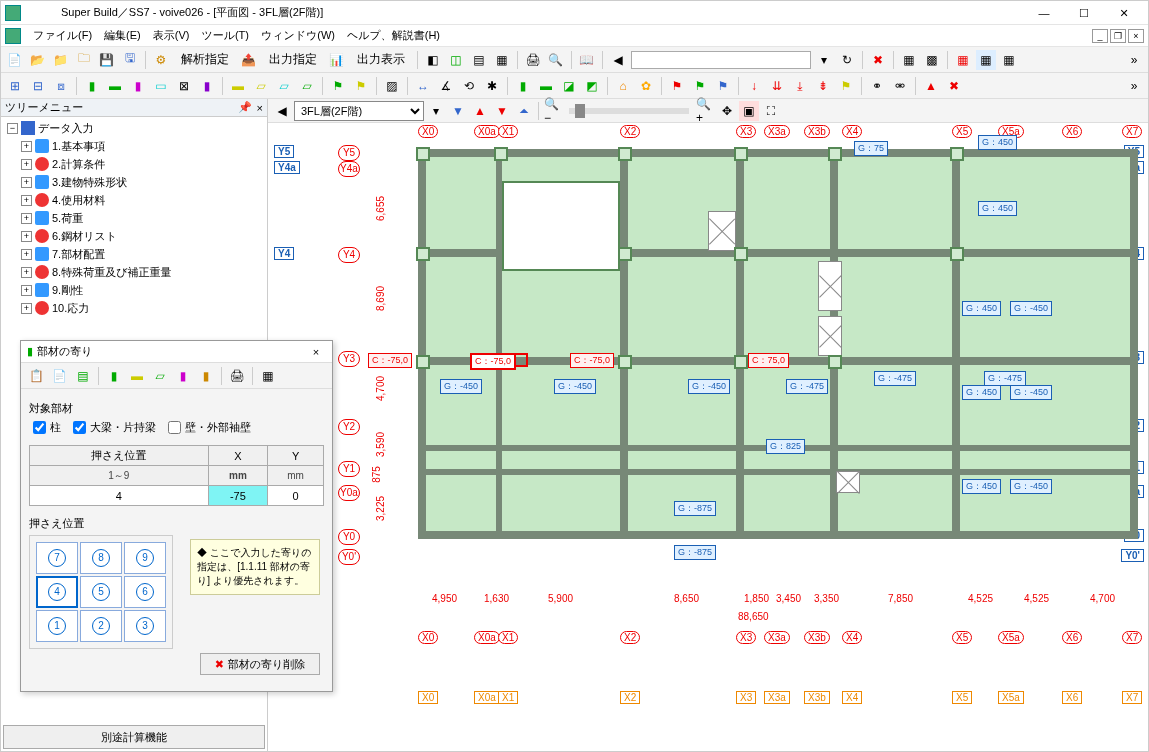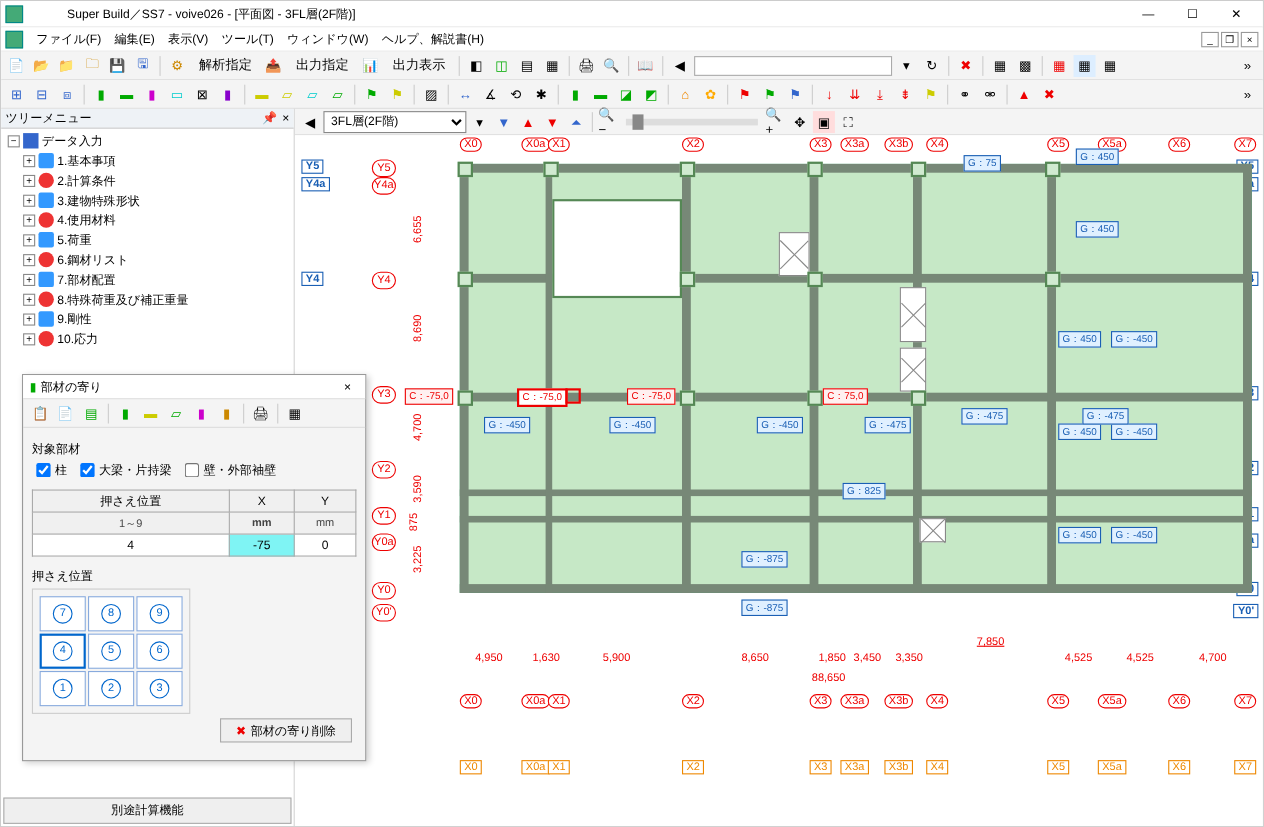--- a/index.html
+++ b/index.html
@@ -381,21 +381,21 @@
         <div class="col" style="left:336px;top:116px"></div>
           <div class="col" style="left:552px;top:116px"></div>
         <div class="col" style="left:18px;top:224px"></div>
           <div class="col" style="left:220px;top:224px"></div>
         <div class="col" style="left:336px;top:224px"></div>
           <div class="col" style="left:430px;top:224px"></div>
 
         <div class="clab" style="left:72px;top:222px;border:2px solid #e00;background:#fff">C：-75,0</div>
         <div class="selbox" style="left:116px;top:222px"></div>
 
-        <div class="glab" style="left:478px;top:10px">G：75</div>
+        <div class="glab" style="left:456px;top:10px">G：75</div>
         <div class="glab" style="left:580px;top:4px">G：450</div>
         <div class="glab" style="left:580px;top:70px">G：450</div>
         <div class="glab" style="left:564px;top:170px">G：450</div>
         <div class="glab" style="left:612px;top:170px">G：-450</div>
         <div class="glab" style="left:564px;top:254px">G：450</div>
         <div class="glab" style="left:612px;top:254px">G：-450</div>
         <div class="glab" style="left:42px;top:248px">G：-450</div>
         <div class="glab" style="left:156px;top:248px">G：-450</div>
         <div class="glab" style="left:290px;top:248px">G：-450</div>
         <div class="glab" style="left:388px;top:248px">G：-475</div>
@@ -439,21 +439,21 @@
             <div class="graxis xbox" style="border-color: rgb(238, 136, 0); color: rgb(238, 136, 0); left: 724px; top: 560px;">X7</div>
           </div>
         <div id="hdims">
             <div class="dim" style="left: 34px; top: 462px;">4,950</div>
             <div class="dim" style="left: 86px; top: 462px;">1,630</div>
             <div class="dim" style="left: 150px; top: 462px;">5,900</div>
             <div class="dim" style="left: 276px; top: 462px;">8,650</div>
             <div class="dim" style="left: 346px; top: 462px;">1,850</div>
             <div class="dim" style="left: 378px; top: 462px;">3,450</div>
             <div class="dim" style="left: 416px; top: 462px;">3,350</div>
-            <div class="dim" style="left: 490px; top: 447px; text-decoration: underline;">7,850</div>
+            <div class="dim" style="left: 490px; top: 462px;">7,850</div>
             <div class="dim" style="left: 570px; top: 462px;">4,525</div>
             <div class="dim" style="left: 626px; top: 462px;">4,525</div>
             <div class="dim" style="left: 692px; top: 462px;">4,700</div>
           </div>
         <div class="dim" style="left:340px;top:480px">88,650</div>
       </div>
     </div>
   </div>
 </div>
 
@@ -542,18 +542,19 @@
             <span class="num">1</span>
           </div>
         <div class="pos-cell">
             <span class="num">2</span>
           </div>
         <div class="pos-cell">
             <span class="num">3</span>
           </div>
       </div>
     </div>
+    <div class="note-box">◆ ここで入力した寄りの指定は、[1.1.11 部材の寄り] より優先されます。</div>
     <div class="del-btn">
       <span style="color:#e00">✖</span>
       <span>部材の寄り削除</span>
     </div>
   </div>
 </div>
 
 </body></html>

